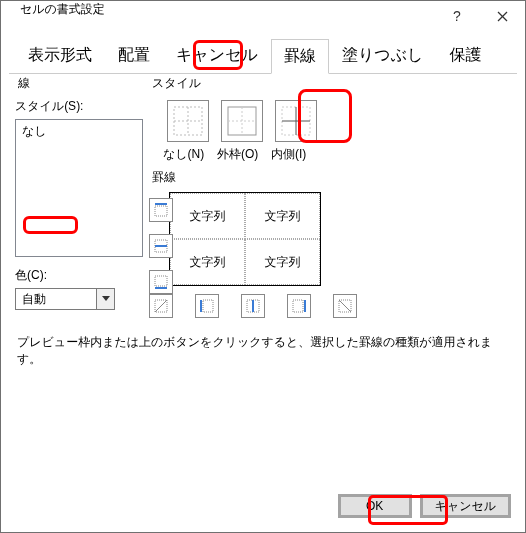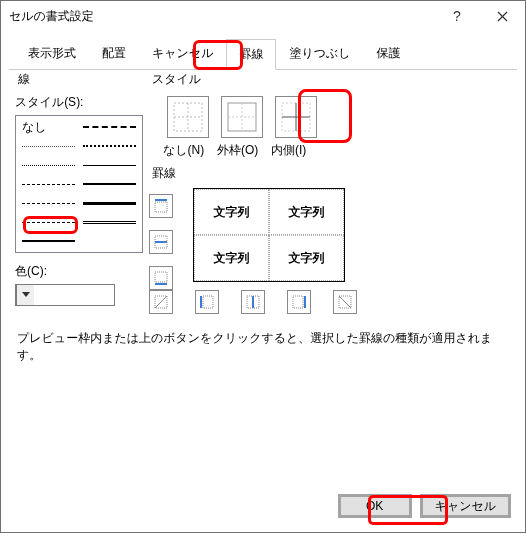--- a/index.html
+++ b/index.html
@@ -12,34 +12,34 @@
     position:relative;
     color:#000;
   }
   .dialog {
     position:absolute; inset:0;
     border:1px solid #707070;
     background:#fff;
     display:flex; flex-direction:column;
   }
   .titlebar {
-    height:30px; display:flex; align-items:center;
-    padding-left:8px; background:#fff;
+    height:30px; display:flex; align-items:flex-start;
+    padding-left:19px; background:#fff;
   }
   .titlebar-title { flex:1; font-size:12px; }
   .tb-btn {
     width:45px; height:30px; display:flex; align-items:center; justify-content:center;
     color:#222;
   }
   .tabs {
     display:flex; border-bottom:1px solid #ccc; padding:0 6px; margin:6px 8px 0 8px;
     position:relative; top:1px;
   }
   .tab {
-    padding:6px 12px; font-size:12px; border:1px solid transparent; border-bottom:none;
+    padding:6px 12px; font-size:16px; border:1px solid transparent; border-bottom:none;
     cursor:default; position:relative;text-align:center;
   }
   .tab.active {
     border:1px solid #ccc; border-bottom:1px solid #fff; background:#fff;
     top:1px;
   }
   .content {
     flex:1; padding:2px 14px 8px 14px;
     display:flex; gap:6px;
   }
@@ -47,21 +47,21 @@
     position:relative; background:#fff; padding:0 3px;
     display:inline-block;
   }
   .left-col { width:128px; }
   .right-col { flex:1; }
   .style-label { margin-top:6px; }
   .line-list {
     border:1px solid #828790; margin-top:4px; height:138px;
     display:flex; padding:3px 2px;
   }
-  .ll-col { flex:1; display:flex; flex-direction:column; justify-content:space-between; padding:2px 4px; }
+  .ll-col { flex:1; display:flex; flex-direction:row; justify-content:space-between; padding:2px 4px; }
   .ll-item { height:12px; display:flex; align-items:center; }
   .ll-line { width:100%; }
   .color-label { margin-top:10px; }
   .color-select {
     margin-top:4px; display:flex; align-items:center;
     border:1px solid #7a7a7a; height:22px; width:100px; background:#fff;
   }
   .color-select .cval { flex:1; padding:0 6px; }
   .color-select .cbtn { width:18px;height:100%;display:flex;align-items:center;justify-content:center;border-left:1px solid #7a7a7a;background:#efefef;}
   .preset-row { display:flex; gap:4px; margin:8px 0 0 14px; }
@@ -72,23 +72,23 @@
   }
   .border-area { margin-top:6px; }
   .preview-wrap { position:relative; margin-top:6px; }
   .side-btns { position:absolute; left:0; top:6px; display:flex; flex-direction:column; gap:12px; }
   .bottom-btns { display:flex; gap:22px; margin-top:8px; margin-left:0; }
   .bbtn {
     width:24px;height:24px;border:1px solid #888;background:#fff;
     display:flex;align-items:center;justify-content:center;
   }
   .preview {
-    margin-left:44px; width:152px; height:94px;
+    margin-left:20px; width:152px; height:94px;
     border:1px solid #000; display:grid;
-    grid-template-columns:1fr 1fr; grid-template-rows:1fr 1fr;font-weight:bold;
+    grid-template-columns:1fr 1fr; grid-template-rows:1fr 1fr;
   }
   .preview div {
     border:1px dotted #aaa; display:flex;align-items:center;justify-content:center;
     font-size:12px;
   }
   .hint {
     padding:8px 16px 0 16px; font-size:12px;
   }
   .buttons {
     display:flex; justify-content:flex-end; gap:8px;
@@ -181,20 +181,21 @@
               <span class="ll-line" style="border-top:3px solid #000"></span>
             </div>
           <div class="ll-item">
               <span class="ll-line" style="border-top:3px double #000"></span>
             </div>
           <div class="ll-item"></div>
         </div>
       </div>
       <div class="color-label">色(C):</div>
       <div class="color-select">
+        <span class="cval">自動</span>
         <span class="cbtn">
           <svg width="8" height="6" viewBox="0 0 8 6">
               <polygon points="0,0 8,0 4,5" fill="#333"></polygon>
             </svg>
         </span>
       </div>
     </div>
 
     <div class="right-col">
       <span class="group-label">スタイル</span>

